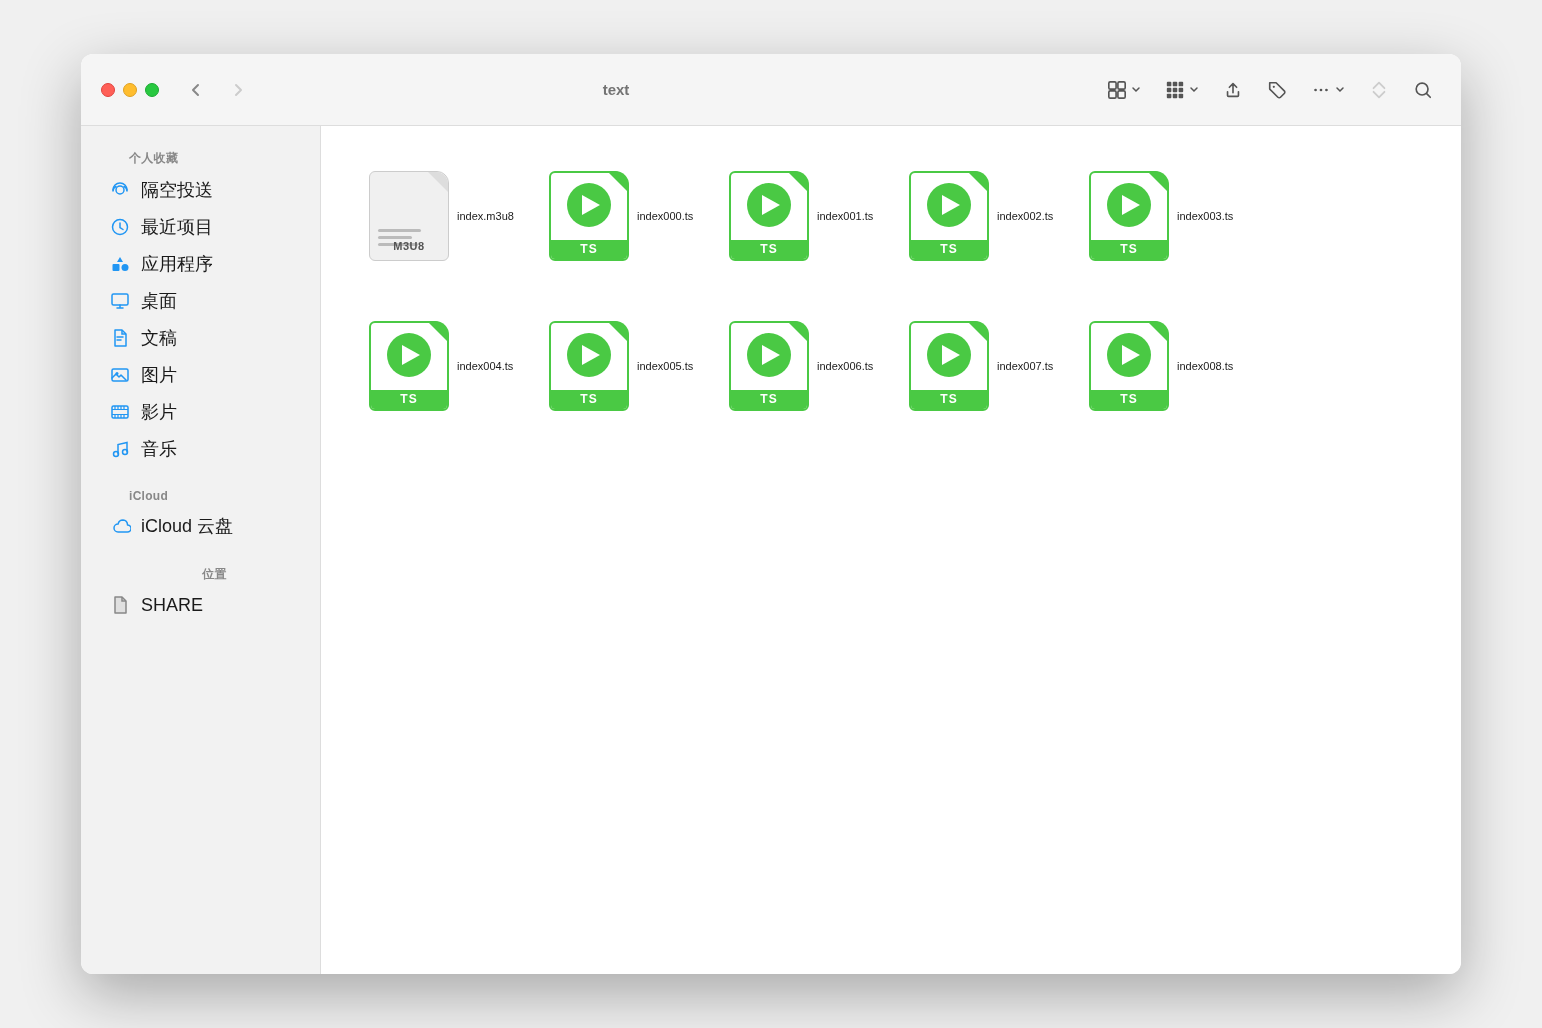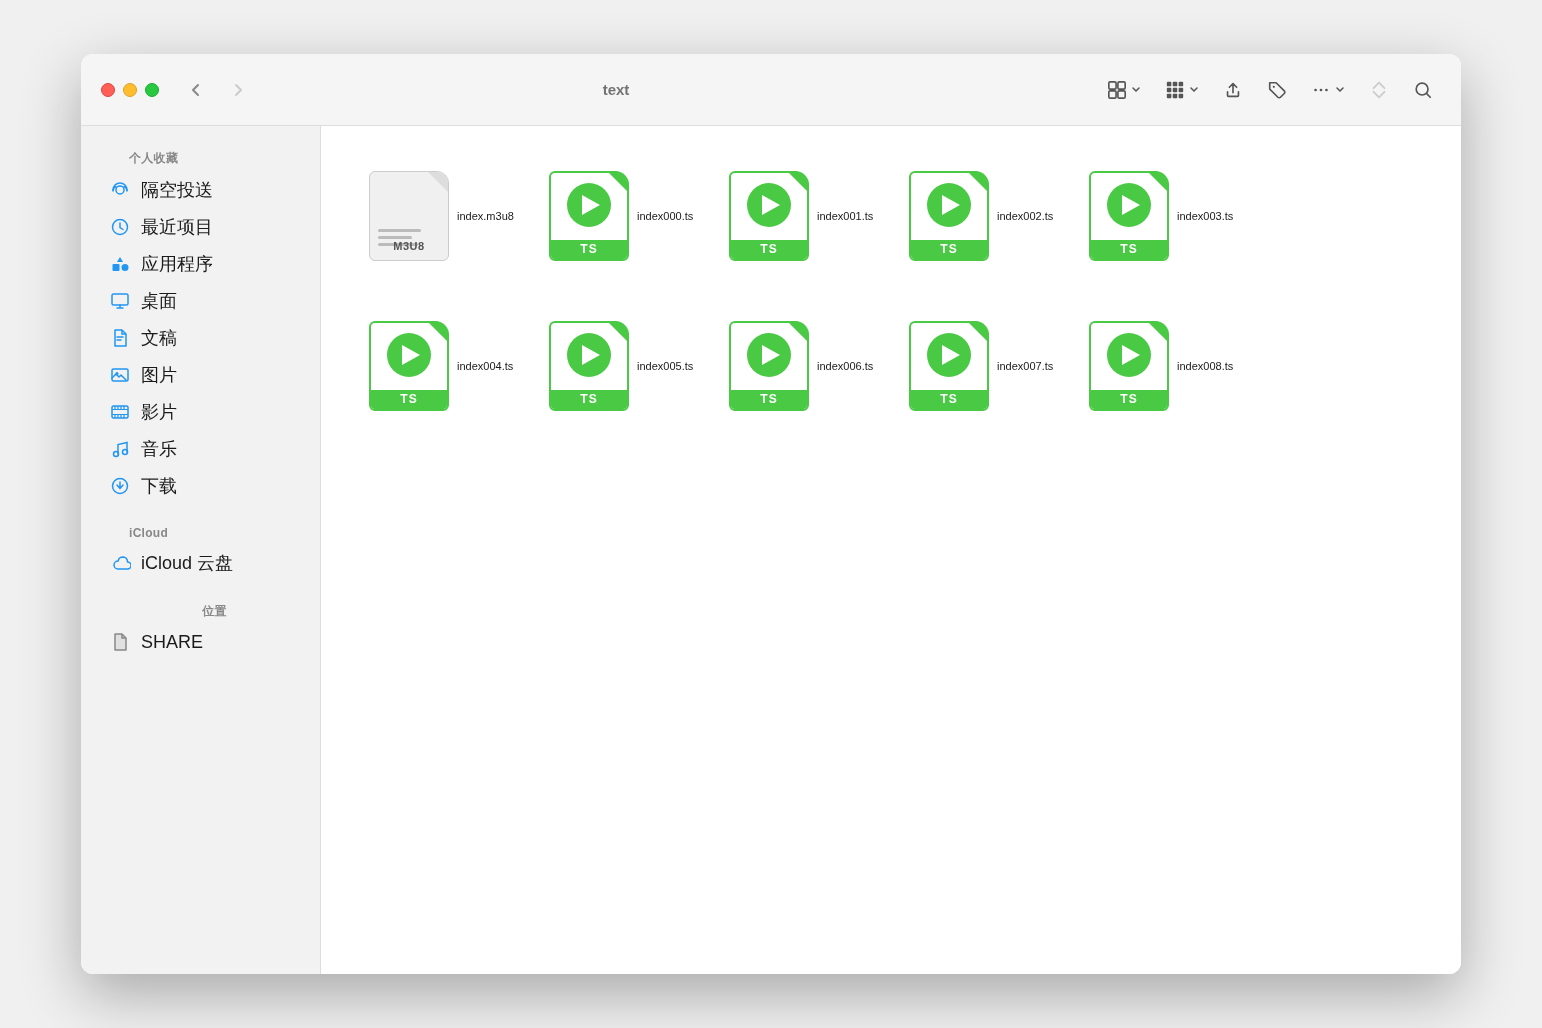--- a/index.html
+++ b/index.html
@@ -435,29 +435,20 @@
       <div class="sidebar-item">
         <span class="icon">
           <svg width="20" height="20" viewBox="0 0 20 20" fill="none">
             <path d="M8 15V5.5l9-2V13" stroke="#2196F3" stroke-width="1.5" stroke-linecap="round"></path>
             <circle cx="6" cy="15" r="2.5" stroke="#2196F3" stroke-width="1.5"></circle>
             <circle cx="15" cy="13" r="2.5" stroke="#2196F3" stroke-width="1.5"></circle>
           </svg>
         </span>
         <span>音乐</span>
       </div>
-      <div class="sidebar-item">
-        <span class="icon">
-          <svg width="20" height="20" viewBox="0 0 20 20" fill="none">
-            <circle cx="10" cy="10" r="7.5" stroke="#2196F3" stroke-width="1.5"></circle>
-            <path d="M10 6v5.5M7 9l3 3.5 3-3.5" stroke="#2196F3" stroke-width="1.5" stroke-linecap="round" stroke-linejoin="round"></path>
-          </svg>
-        </span>
-        <span>下载</span>
-      </div>
 
       <div class="sidebar-section-header" style="margin-top:14px;">iCloud</div>
       <div class="sidebar-item">
         <span class="icon">
           <svg width="22" height="16" viewBox="0 0 22 16" fill="none">
             <path d="M18.5 6.5A5 5 0 0014 2a5 5 0 00-4.9 4H9a4 4 0 000 8h9.5a3.5 3.5 0 000-7z" stroke="#2196F3" stroke-width="1.5" stroke-linejoin="round"></path>
           </svg>
         </span>
         <span>iCloud 云盘</span>
       </div>

